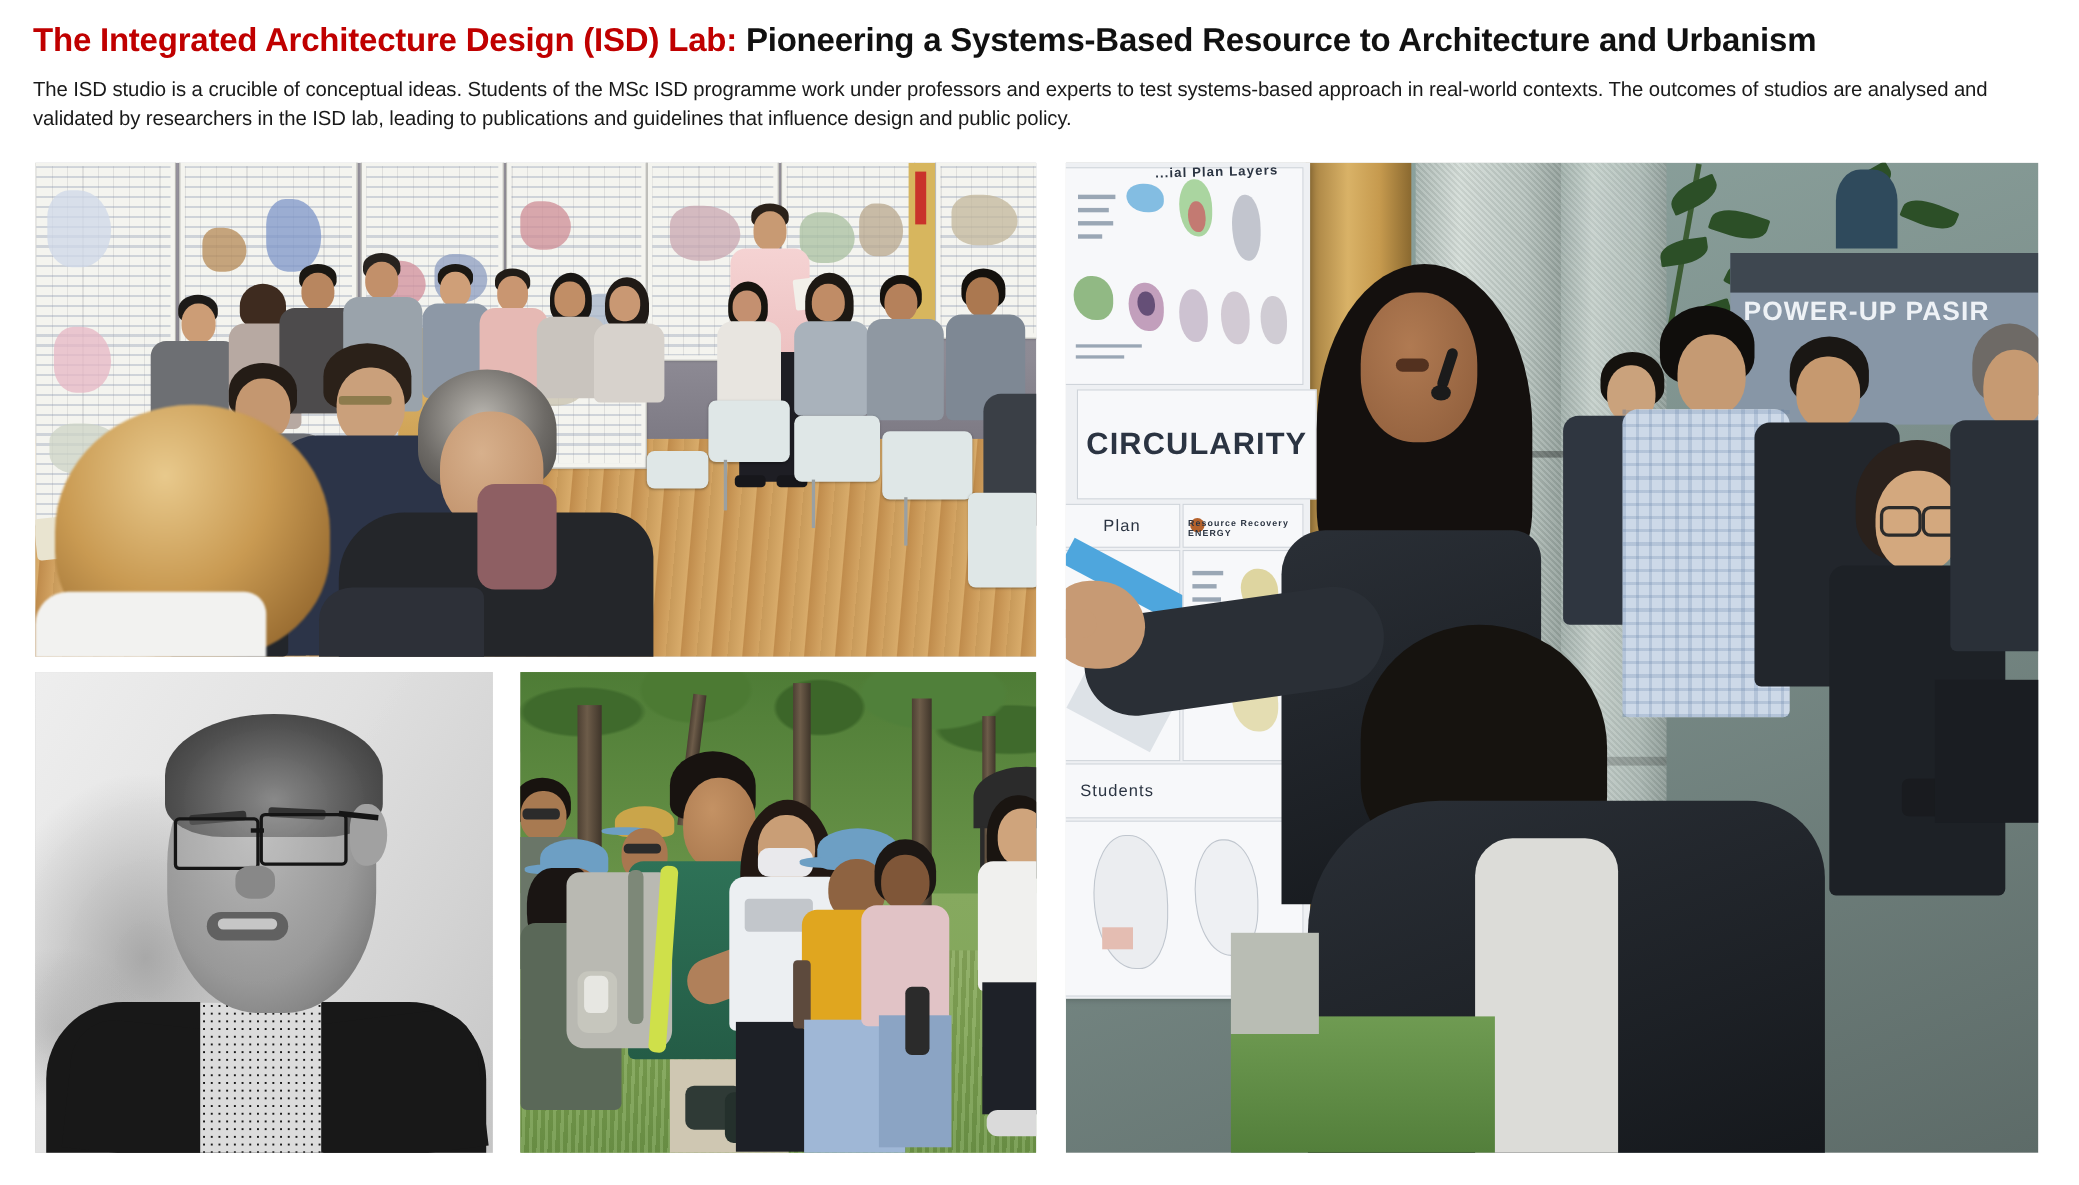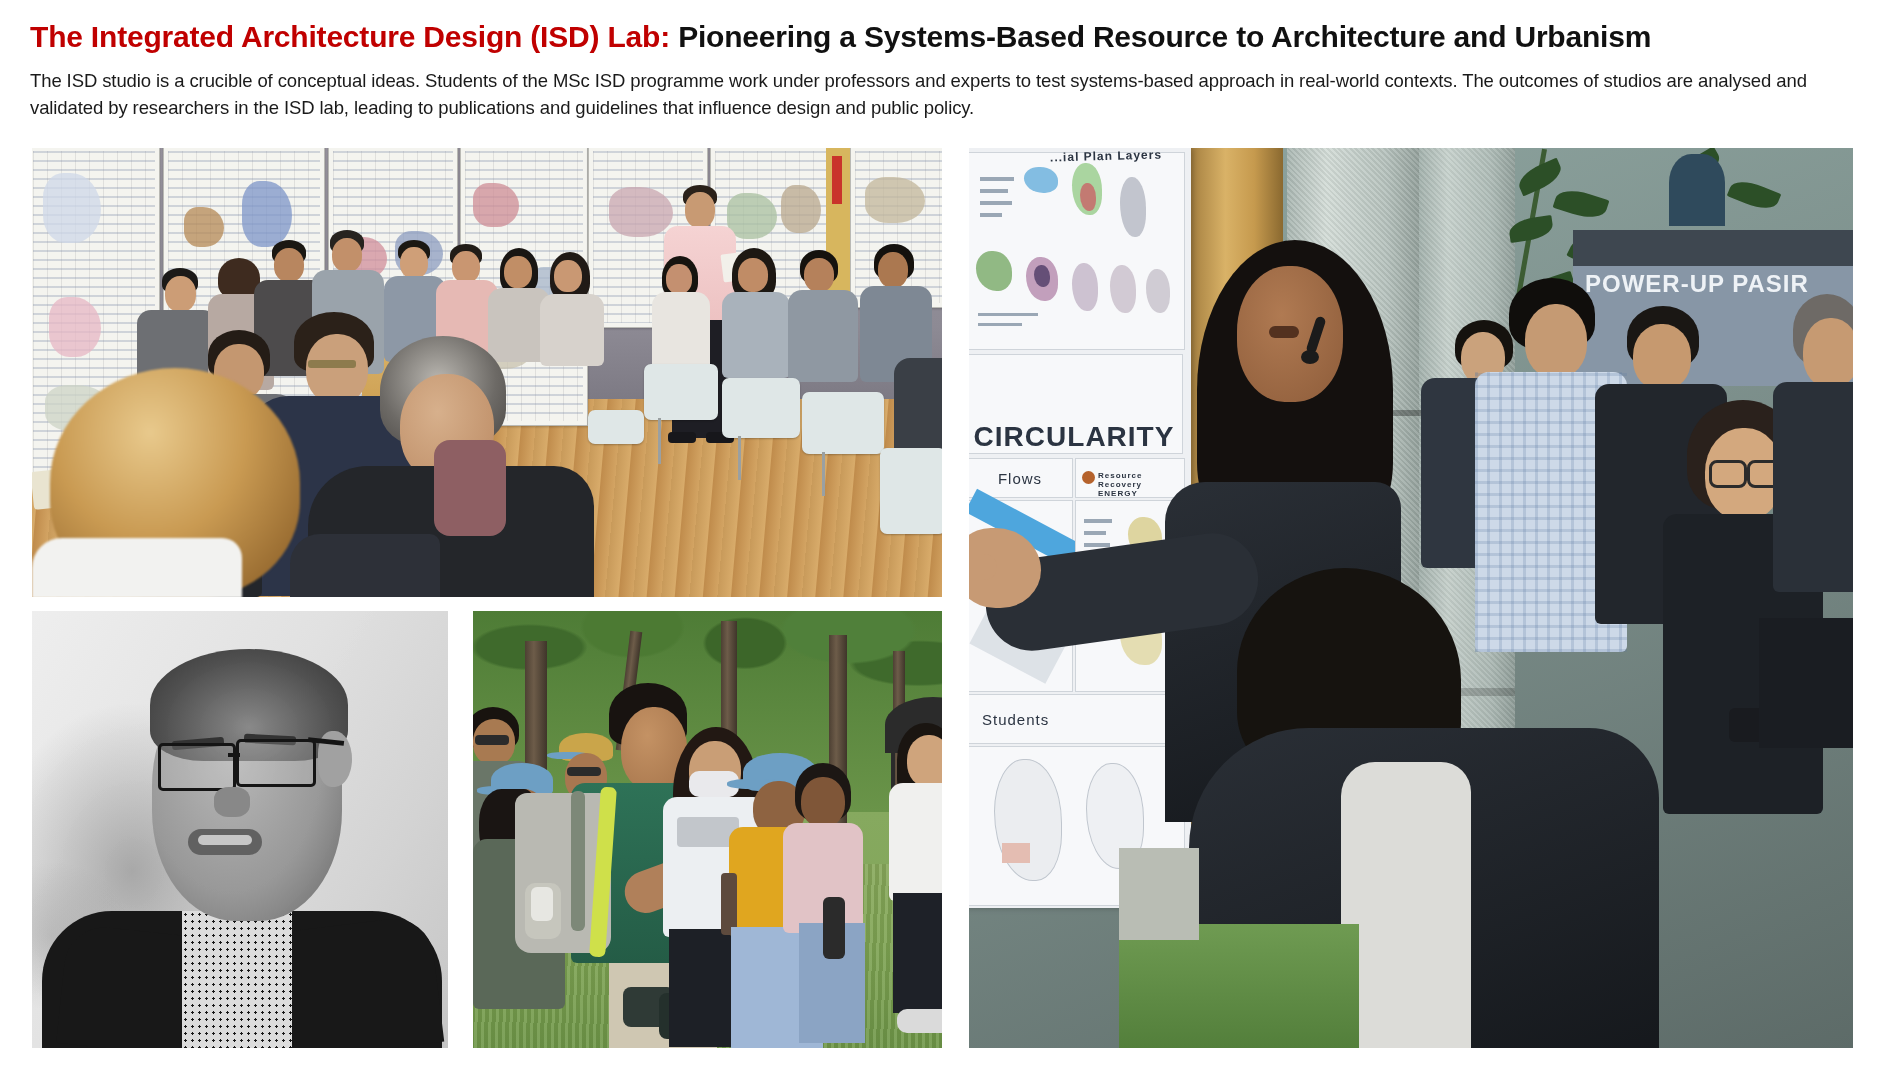--- a/index.html
+++ b/index.html
@@ -292,31 +292,31 @@
       <div class="pp-map sh" style="left:8px;top:98px;width:36px;height:40px;background:#7fae6f;"></div>
       <div class="pp-map sh" style="left:58px;top:104px;width:32px;height:44px;background:#b98fb0;"></div>
       <div class="pp-map sh" style="left:66px;top:112px;width:16px;height:22px;background:#55416b;"></div>
       <div class="pp-map sh" style="left:104px;top:110px;width:26px;height:48px;background:#c6b9c9;"></div>
       <div class="pp-map sh" style="left:142px;top:112px;width:26px;height:48px;background:#cbc2cd;"></div>
       <div class="pp-map sh" style="left:178px;top:116px;width:24px;height:44px;background:#c9c4cd;"></div>
       <div class="pp-bar sh" style="left:10px;top:160px;width:60px;height:3px;"></div>
       <div class="pp-bar sh" style="left:10px;top:170px;width:44px;height:3px;"></div>
     </div>
 
-    <div class="pp-sec" style="left:2px;top:206px;width:216px;height:98px;display:flex;align-items:flex-end;justify-content:center;">
+    <div class="pp-sec" style="left:16px;top:206px;width:216px;height:98px;display:flex;align-items:center;justify-content:center;">
       <div class="pp-word" style="position:static;font-size:28px;">CIRCULARITY</div>
     </div>
 
     <div class="pp-sec" style="left:4px;top:310px;width:104px;height:38px;display:flex;align-items:center;justify-content:center;">
-      <div class="pp-word" style="position:static;font-size:15px;font-weight:normal;">Flows</div>
+      <div class="pp-word" style="position:static;font-size:15px;font-weight:normal;">Plan</div>
     </div>
 
     <div class="pp-sec" style="left:112px;top:310px;width:108px;height:38px;">
       <div class="sh" style="left:6px;top:12px;width:13px;height:13px;border-radius:50%;background:#b5622c;"></div>
-      <div class="pp-word" style="left:22px;top:12px;font-size:8px;">Resource Recovery  ENERGY</div>
+      <div class="pp-word" style="left:4px;top:12px;font-size:8px;">Resource Recovery  ENERGY</div>
     </div>
 
     <div class="pp-sec" style="left:4px;top:352px;width:104px;height:190px;">
       <div class="sh" style="left:-4px;top:14px;width:118px;height:26px;background:#4ea6dd;transform:rotate(28deg);"></div>
       <div class="sh" style="left:18px;top:60px;width:60px;height:44px;background:#cfd5dc;transform:rotate(28deg);"></div>
       <div class="sh" style="left:10px;top:108px;width:86px;height:58px;background:#dde2e7;transform:rotate(28deg);"></div>
       <div class="sh" style="left:34px;top:120px;width:26px;height:20px;background:#8fa0ae;transform:rotate(28deg);"></div>
     </div>
 
     <div class="pp-sec" style="left:112px;top:352px;width:108px;height:190px;">

